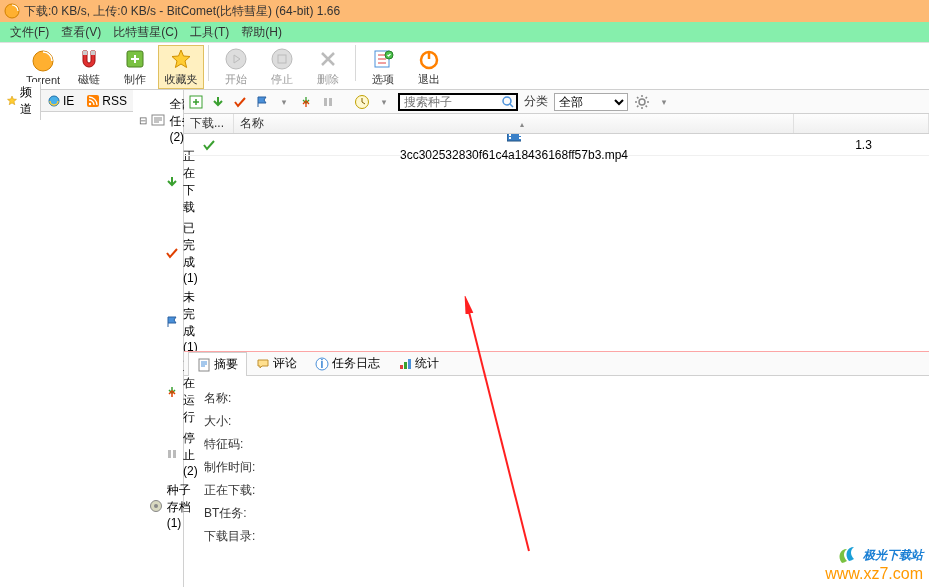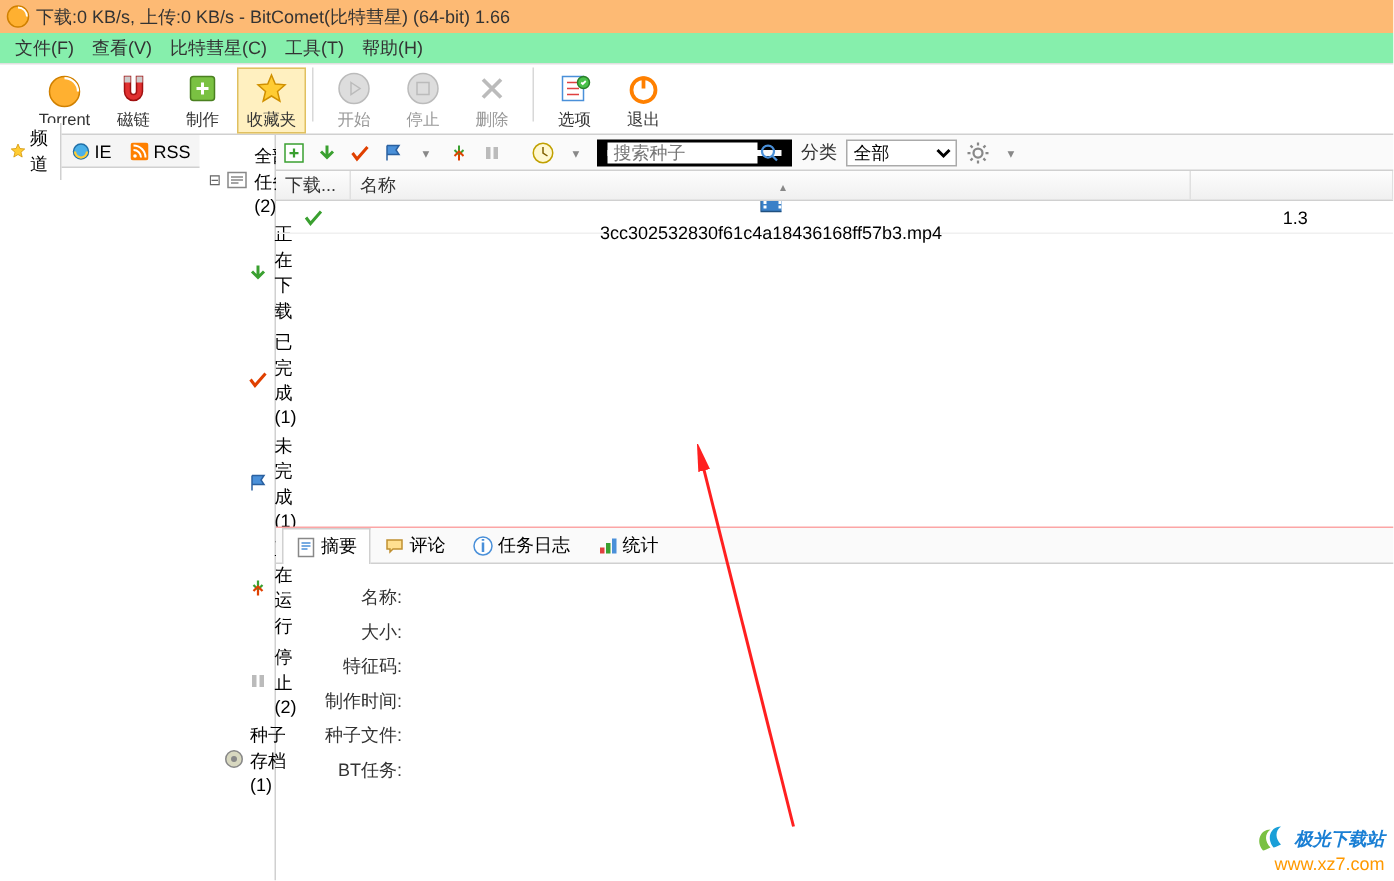--- a/index.html
+++ b/index.html
@@ -37,50 +37,50 @@
 .tree-node .exp { width: 12px; text-align: center; color: #666; font-size: 10px; }
 .tree-child { padding-left: 30px; }
 .ticon-sm { width: 14px; height: 14px; display: inline-flex; align-items: center; justify-content: center; }
 
 
 .main { flex: 1; display: flex; flex-direction: column; }
 
 
 .sectoolbar { height: 24px; display: flex; align-items: center; padding: 2px 4px; gap: 6px; border-bottom: 1px solid #d0d0d0; background: #fafafa; }
 .sectoolbar .sicon { width: 16px; height: 16px; cursor: pointer; display: flex; align-items: center; justify-content: center; }
-.search-wrap { display: flex; align-items: center; border: 7px solid #000000; height: 18px; }
+.search-wrap { display: flex; align-items: center; border: 2px solid #000000; height: 18px; }
 .search-wrap input { border: none; outline: none; width: 100px; font-size: 12px; padding: 0 4px; color: #999; }
 .cat-select { border: 1px solid #aaa; height: 18px; width: 74px; font-size: 12px; background: #fff; }
 .cat-label { color: #333; }
 
 
 .tasklist { flex: 1; display: flex; flex-direction: column; border-bottom: 1px solid #fca5a5; overflow: hidden; position: relative; }
 .tl-header { height: 20px; display: flex; background: linear-gradient(#fdfdfd,#f0f0f0); border-bottom: 1px solid #d0d0d0; }
 .tl-col { border-right: 1px solid #e0e0e0; padding: 2px 6px; font-size: 12px; color: #333; display: flex; align-items: center; }
 .tl-body { flex: 1; overflow: auto; }
 .tl-row { display: flex; height: 22px; align-items: center; border-bottom: 1px solid #f0f0f0; }
 .tl-cell { padding: 0 6px; display: flex; align-items: center; gap: 6px; flex-direction: column; }
 .tl-sortbar { position:absolute; left:333px; top:0; height:20px; width:10px; display:flex; align-items:center; justify-content:center; }
 
 
 .bottompanel { height: 235px; display: flex; flex-direction: column; }
 .bp-tabs { height: 24px; display: flex; align-items: flex-end; padding: 0 4px; border-bottom: 1px solid #d0d0d0; background: #fafafa; }
 .bp-tab { display: flex; align-items: center; gap: 3px; padding: 3px 8px; border: 1px solid transparent; border-bottom: none; cursor: pointer; }
 .bp-tab.active { background: #fff; border-color: #d0d0d0; position: relative; top: 1px; }
 .bp-body { flex: 1; padding: 8px 20px; }
 .prop-row { display: flex; margin: 6px 0; }
-.prop-label { width: 64px; text-align: right; color: #333; }
+.prop-label { width: 64px; text-align: left; color: #333; }
 
 
 .arrow { position: absolute; left: 459px; top: 296px; width: 100px; height: 260px; pointer-events: none; }
 
 
 .watermark { position: absolute; right: 6px; bottom: 4px; text-align: right; }
 .watermark .l1 { color: #1a7fd4; font-size: 16px; font-weight: bold; font-style: italic; display:flex; align-items:center; gap:4px; justify-content:flex-end; }
-.watermark .l2 { color: #ff9900; font-size: 12px; }
+.watermark .l2 { color: #ff9900; font-size: 16px; }
 </style>
 </head>
 <body>
 
 <div class="titlebar">
   <span class="icon">
     <svg width="16" height="16" viewBox="0 0 16 16">
         <circle cx="8" cy="8" r="7" fill="#ffb030" stroke="#d08000"></circle>
         <path d="M8 2 A6 6 0 0 1 14 8" fill="none" stroke="#fff" stroke-width="1.2"></path>
       </svg>
@@ -435,24 +435,27 @@
         <div class="prop-row">
             <div class="prop-label">大小:</div>
           </div>
         <div class="prop-row">
             <div class="prop-label">特征码:</div>
           </div>
         <div class="prop-row">
             <div class="prop-label">制作时间:</div>
           </div>
         <div class="prop-row">
-            <div class="prop-label">种子文件:</div>
+            <div class="prop-label">正在下载:</div>
           </div>
         <div class="prop-row">
             <div class="prop-label">BT任务:</div>
+          </div>
+        <div class="prop-row">
+            <div class="prop-label">下载目录:</div>
           </div>
       </div>
     </div>
 
   </div>
 </div>
 
 <svg class="arrow" viewBox="0 0 100 260">
   <defs>
       <marker id="ah" markerWidth="10" markerHeight="10" refX="5" refY="2" orient="auto">

